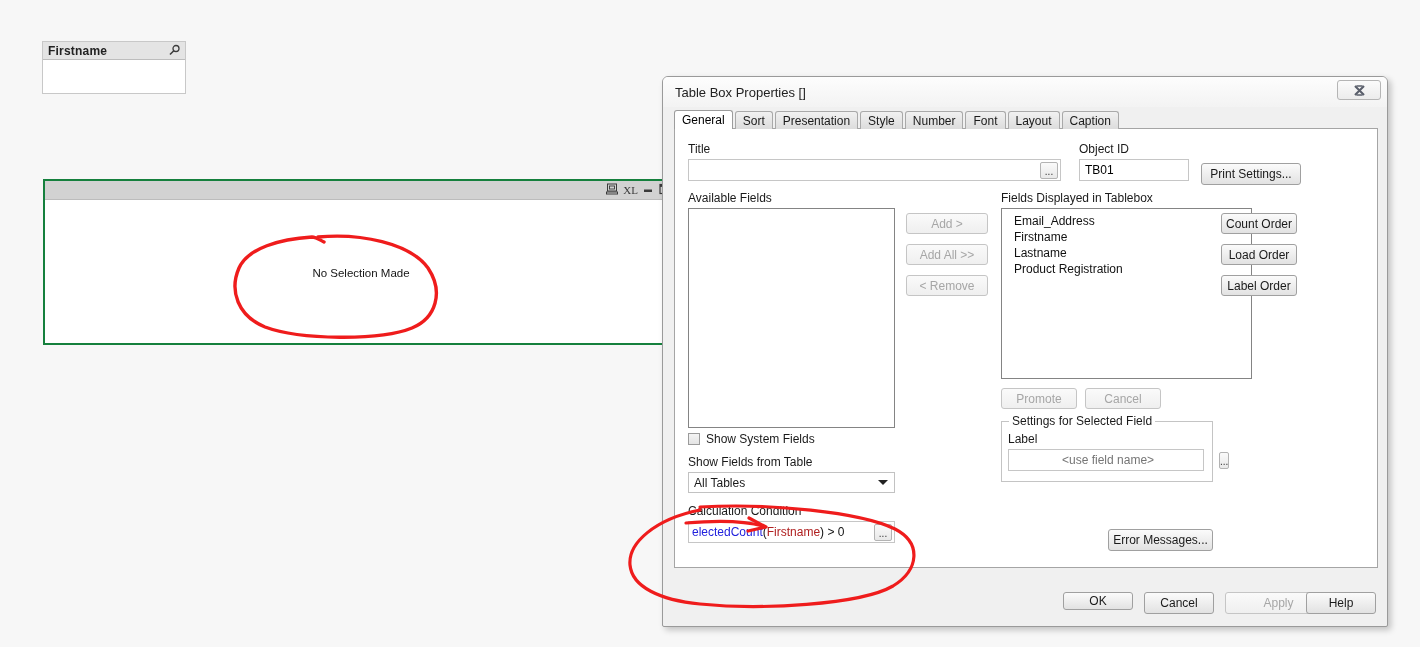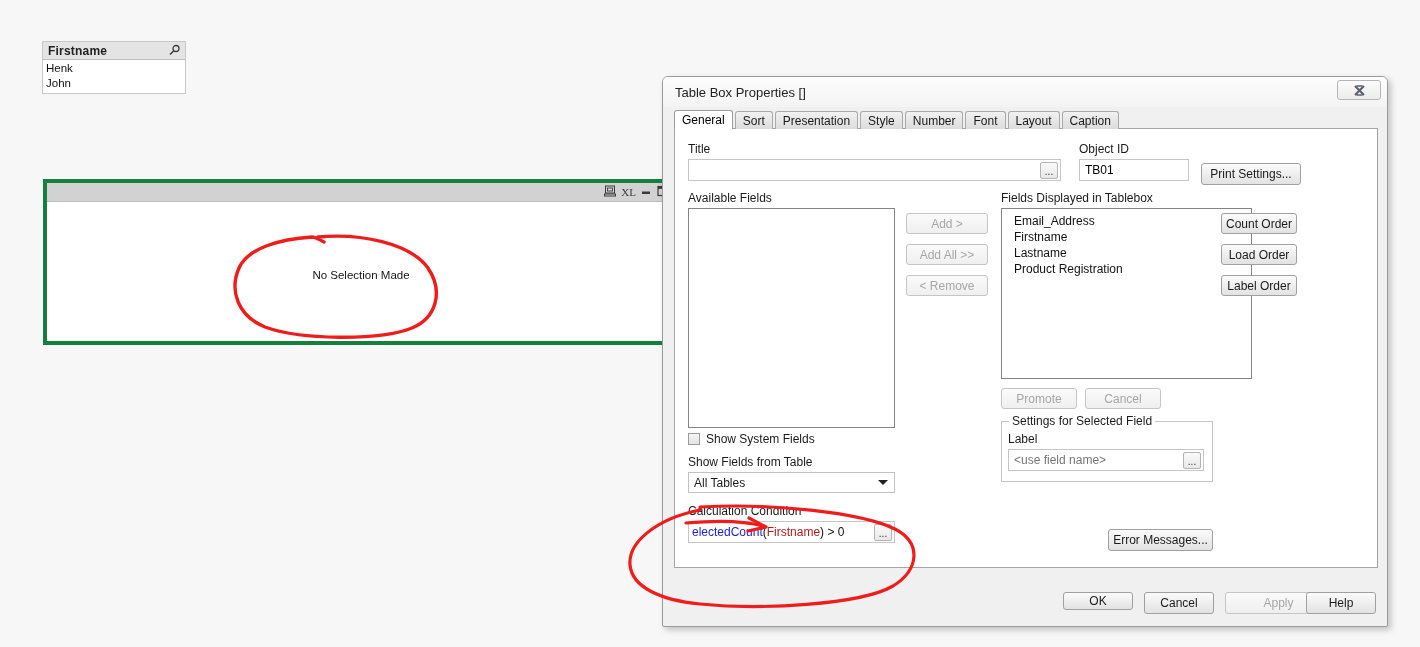--- a/index.html
+++ b/index.html
@@ -29,21 +29,21 @@
   #listbox-caption .cap-title {
     font-weight:bold; font-size:12px; color:#222; letter-spacing:.2px;
   }
   .mag-icon { width:13px; height:13px; display:block; }
   #listbox-rows { padding:1px 0 0 3px; }
   .lb-row { font-size:11.5px; line-height:15px; color:#111; }
 
   
   #tablebox-object {
     position:absolute; left:43px; top:179px; width:636px; height:166px;
-    background:#ffffff; border:4px solid #15803d;
+    background:#ffffff; border:2px solid #15803d;
   }
   #tablebox-caption {
     height:19px; background:#d2d2d2;
     border-bottom:1px solid #bcbcbc;
     display:flex; align-items:center; justify-content:flex-end;
     padding-right:6px; gap:5px;
   }
   #tablebox-caption .cap-icn { display:block; }
   #tablebox-caption .xl-text { font-size:11px; color:#3a3a3a; font-family:"Liberation Serif", serif; }
   #tablebox-body {
@@ -184,21 +184,21 @@
     border:1px solid #c4c4c4;
   }
   #settings-group-title {
     position:absolute; left:334px; top:285px; background:#ffffff;
     padding:0 3px; font-size:12px; color:#1a1a1a;
   }
   #label-label { position:absolute; left:333px; top:303px; }
   #label-input-wrap {
     position:absolute; left:333px; top:320px; width:196px; height:22px;
     border:1px solid #c6c6c6; background:#fff;
-    display:flex; align-items:center;
+    display:flex; align-items:center;padding-left:48px;
   }
   #label-input {
     flex:1; border:none; outline:none; height:20px;
     font-family:"Liberation Sans", sans-serif; font-size:12px; padding-left:5px;
     color:#b0b0b0; background:transparent;
   }
 
   
   #show-system-row {
     position:absolute; left:13px; top:303px; display:flex; align-items:center; gap:6px;
@@ -243,24 +243,20 @@
 
 <div id="listbox-object">
   <div id="listbox-caption">
     <span class="cap-title">Firstname</span>
     <span>
       <svg class="mag-icon" viewBox="0 0 13 13">
         <circle cx="8" cy="4.5" r="3" fill="none" stroke="#3c3c3c" stroke-width="1.3"></circle>
         <line x1="5.8" y1="6.7" x2="2" y2="10.6" stroke="#3c3c3c" stroke-width="1.5"></line>
       </svg>
     </span>
-  </div>
-  <div id="listbox-rows">
-    <div class="lb-row">Henk</div>
-    <div class="lb-row">John</div>
   </div>
 </div>
 
 <div id="tablebox-object">
   <div id="tablebox-caption">
     <span class="cap-icn">
       <svg width="12" height="12" viewBox="0 0 12 12">
         <rect x="1.5" y="1" width="9" height="7" fill="none" stroke="#3a3a3a" stroke-width="1"></rect>
         <rect x="3.5" y="3" width="5" height="3" fill="none" stroke="#3a3a3a" stroke-width="0.9"></rect>
         <rect x="0.5" y="9" width="11" height="2" fill="none" stroke="#3a3a3a" stroke-width="1"></rect>

